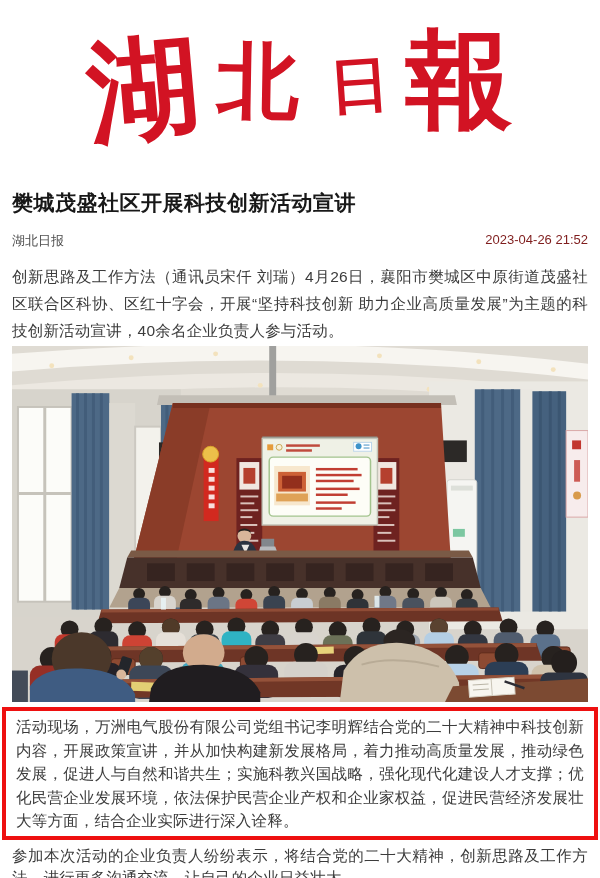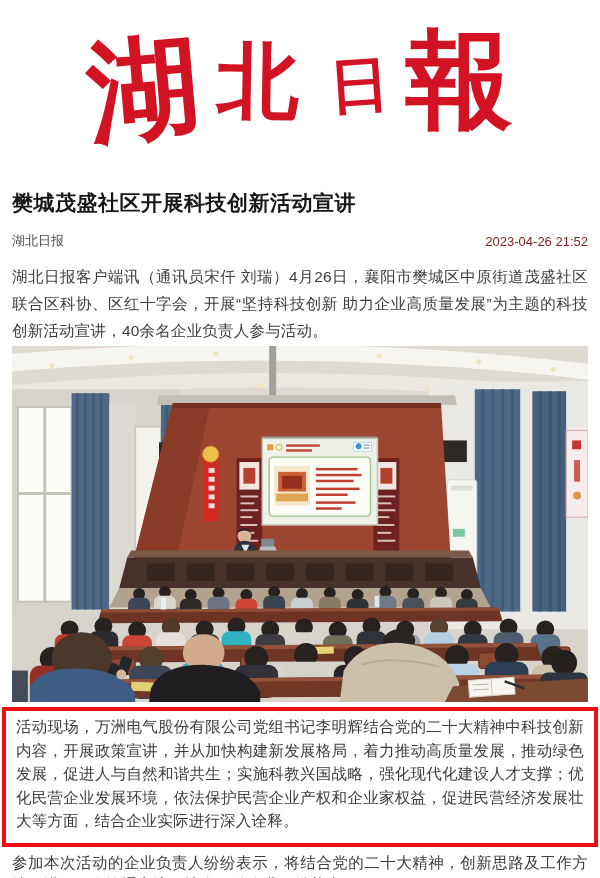--- a/index.html
+++ b/index.html
@@ -14,28 +14,28 @@
           display:flex; align-items:center; transform:rotate(-1deg); line-height:1; }
   .logo .c0 { font-size:112px; transform:rotate(-4deg) translateY(4px); }
   .logo .c1 { font-size:82px;  margin-left:18px; transform:rotate(2deg) translateY(-2px); }
   .logo .c2 { font-size:60px;  margin-left:30px; transform:rotate(-3deg) translateY(4px); }
   .logo .c3 { font-size:108px; margin-left:16px; transform:rotate(1deg); }
   
   .content { padding:0 12px; }
   h1.title { margin:24px 0 0; font-size:21px; line-height:30px; color:#181818;
              font-weight:bold; letter-spacing:0.5px; }
   .meta { margin-top:14px; height:18px; display:flex; justify-content:space-between;
-          align-items:center; font-size:13px; }
+          font-size:13px; }
   .meta .source { color:#4e4e4e; }
   .meta .date   { color:#7f1d1d; }
   .para { margin:13px 0 0; font-size:15.5px; line-height:27px; color:#3c3c3c;
           text-align:justify; letter-spacing:0.2px; }
   figure.photo { margin:2px 0 0; padding:0; width:576px; height:356px; }
   figure.photo svg { display:block; width:100%; height:100%; }
-  .highlight { margin:5px -10px 0; border:4px solid #ee1010; padding:4px 10px 10px;
+  .highlight { margin:5px -10px 0; border:4px solid #ee1010; padding:4px 10px 3px;
                background:#ffffff; }
   .highlight .para { margin:0; line-height:23.5px; }
   .para.last { margin-top:5px; line-height:22px; }
 </style>
 </head>
 <body>
 
 <div class="page">
 
   <header class="masthead">
@@ -49,21 +49,21 @@
 
   <main class="content">
 
     <h1 class="title">樊城茂盛社区开展科技创新活动宣讲</h1>
 
     <div class="meta">
       <span class="source">湖北日报</span>
       <span class="date">2023-04-26 21:52</span>
     </div>
 
-    <p class="para">湖北日报客户端讯（通讯员宋仟 刘瑞）4月26日，襄阳市樊城区中原街道茂盛社区联合区科协、区红十字会，开展“坚持科技创新 助力企业高质量发展”为主题的科技创新活动宣讲，40余名企业负责人参与活动。</p>
+    <p class="para">创新思路及工作方法（通讯员宋仟 刘瑞）4月26日，襄阳市樊城区中原街道茂盛社区联合区科协、区红十字会，开展“坚持科技创新 助力企业高质量发展”为主题的科技创新活动宣讲，40余名企业负责人参与活动。</p>
 
     <figure class="photo">
       <svg viewBox="0 0 580 362" preserveAspectRatio="none" xmlns="http://www.w3.org/2000/svg">
         <defs>
           <linearGradient id="gr" x1="0" y1="0" x2="0" y2="1">
             <stop offset="0" stop-color="#3a9fd0"></stop>
               <stop offset="0.5" stop-color="#5cbf79"></stop>
               <stop offset="1" stop-color="#e0d24e"></stop>
           </linearGradient>
         </defs>

